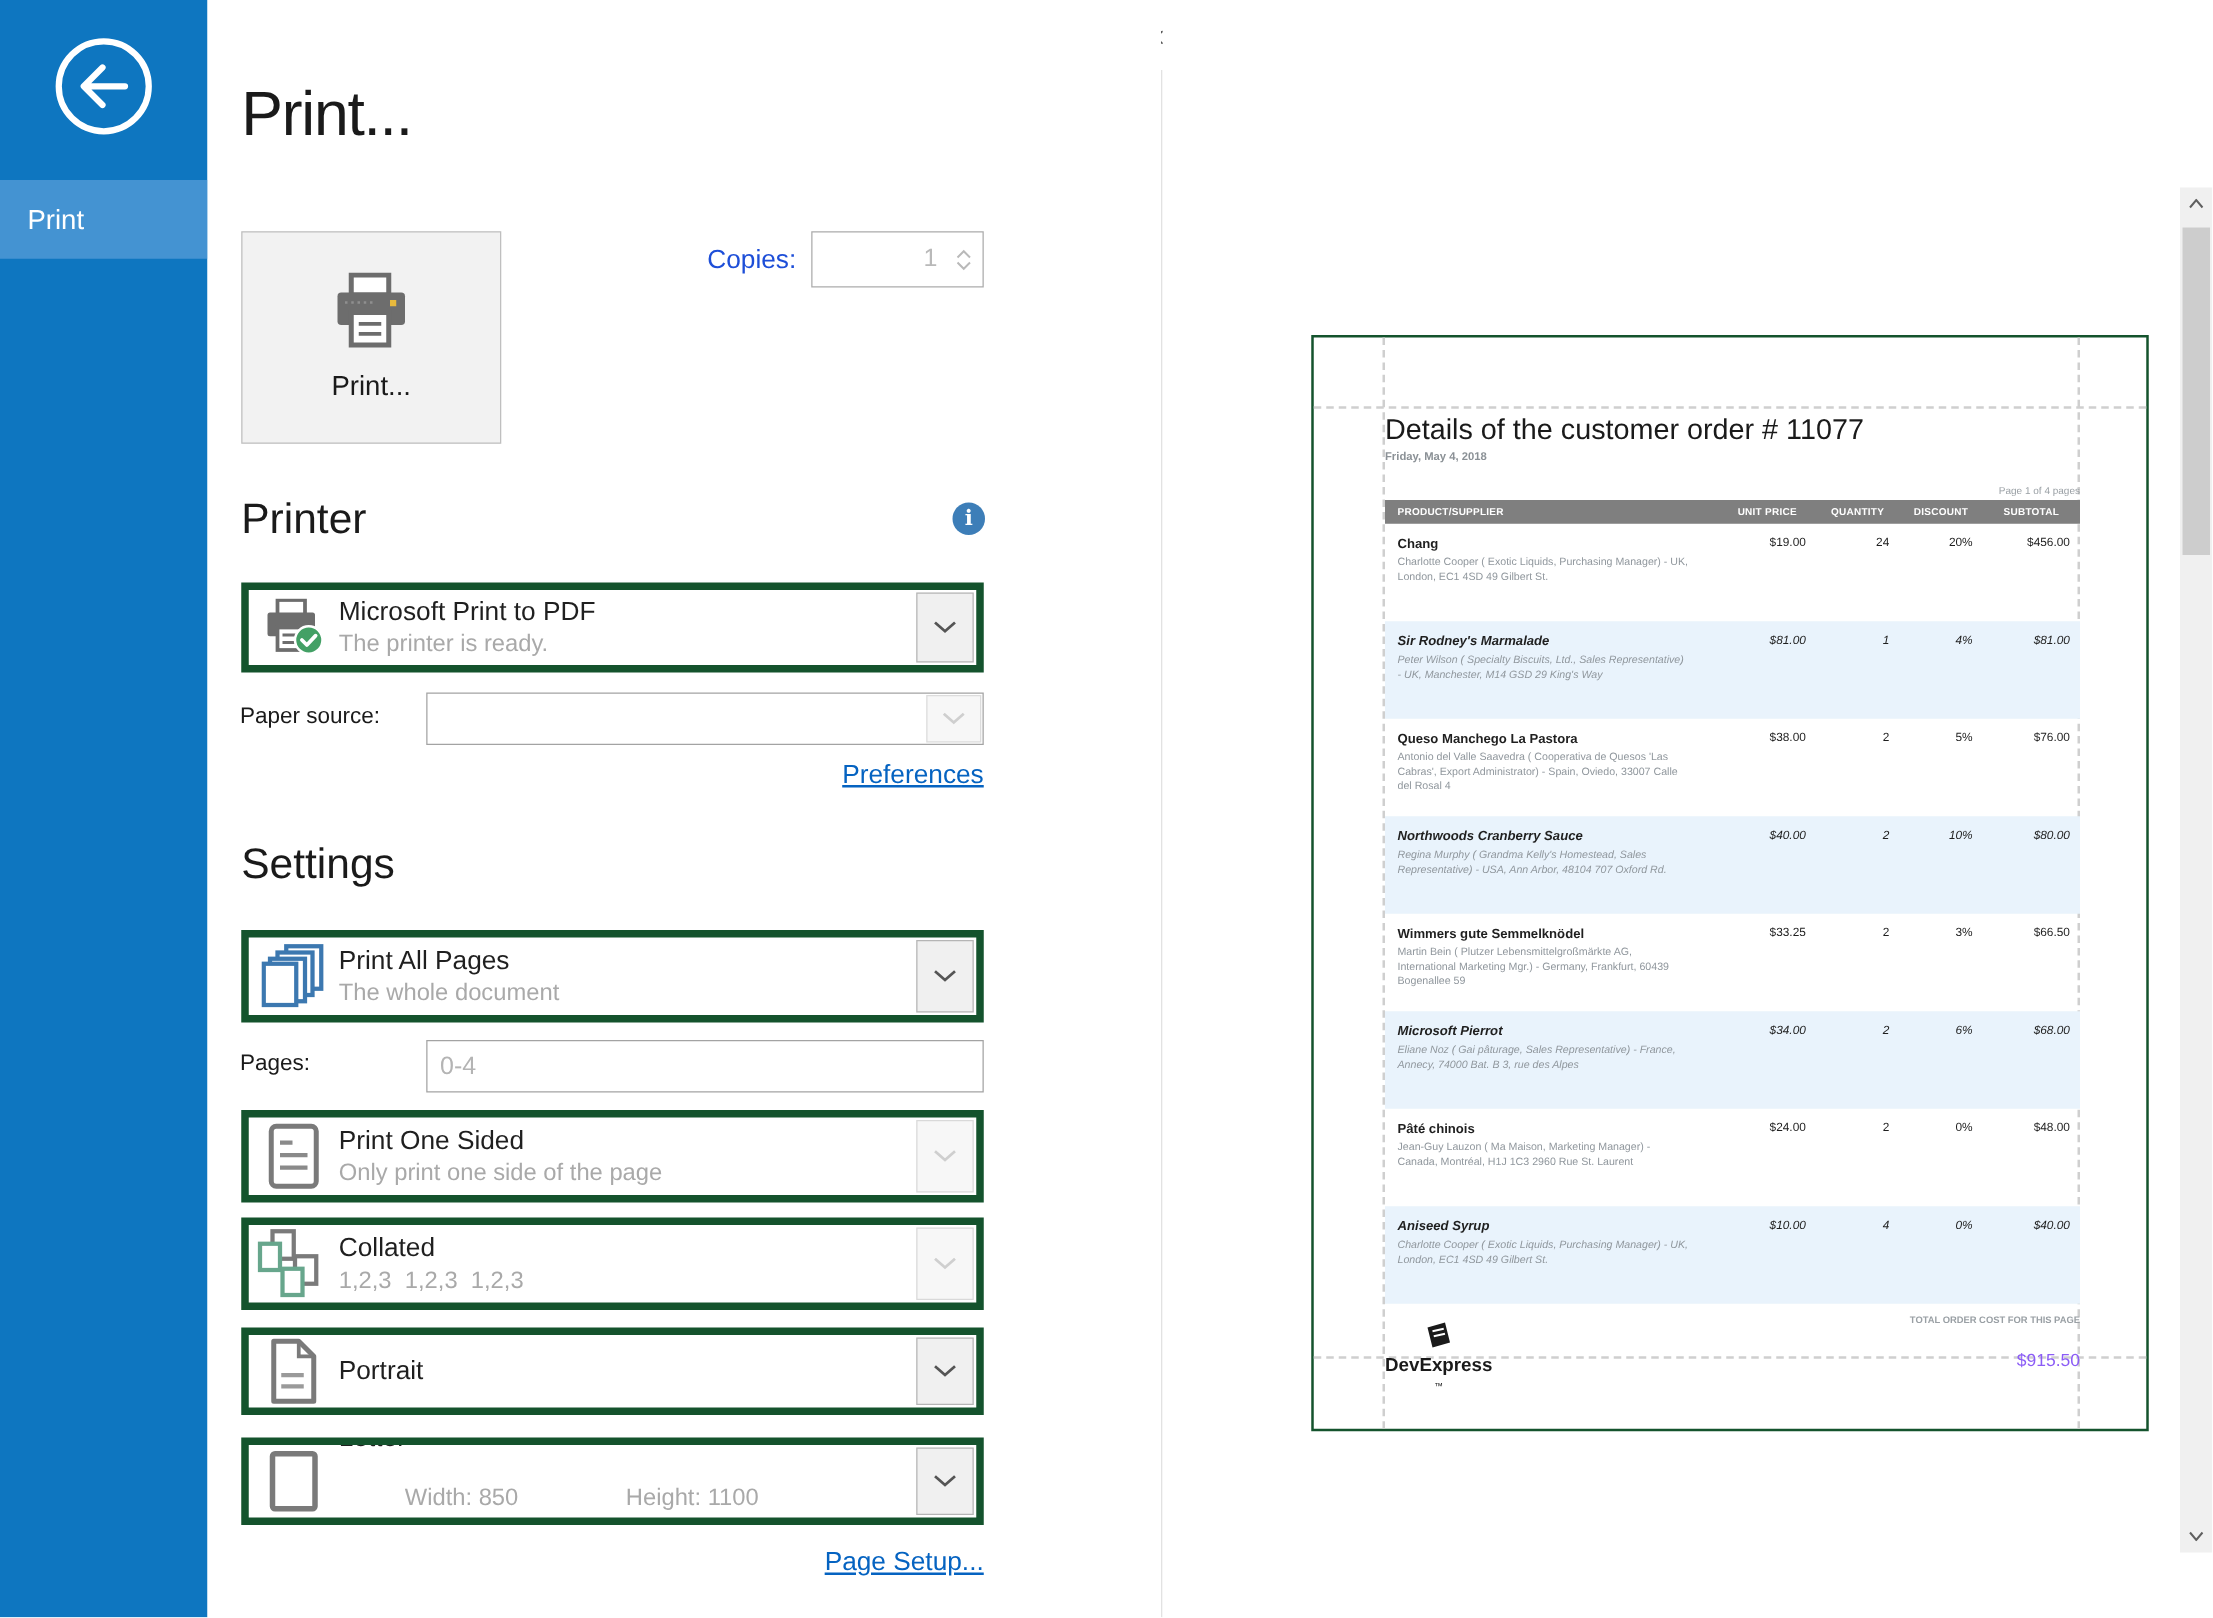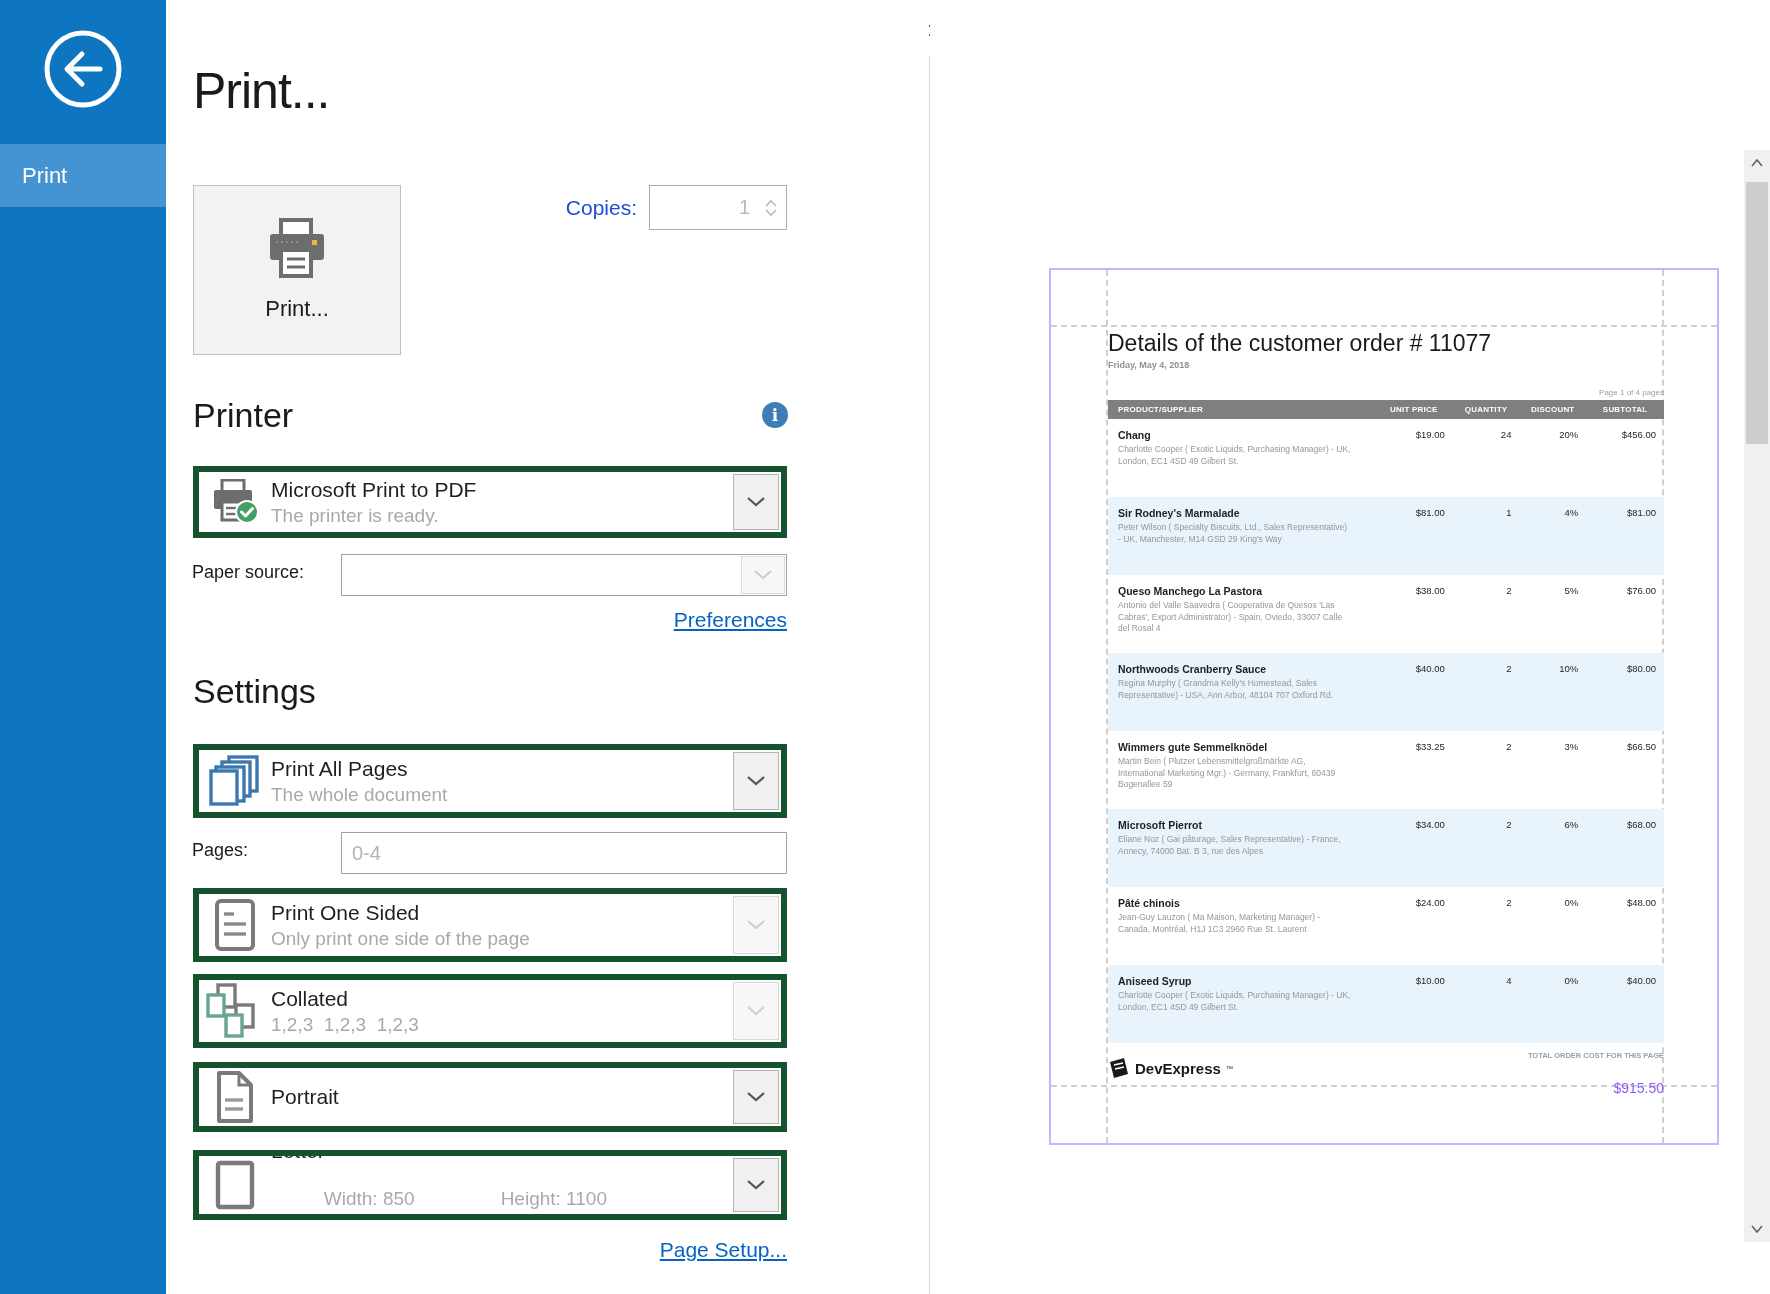--- a/index.html
+++ b/index.html
@@ -44,48 +44,48 @@
   .combo .dd.dis{border-color:#d9d9d9;background:#f7f7f7;}
   .lbl{position:absolute;left:26px;font-size:18px;color:#1a1a1a;}
   .field{position:absolute;left:175px;width:446px;height:42px;border:1px solid #a3a3a3;display:flex;align-items:center;}
   .field .ph{flex:1;font-size:20px;color:#b4b4b4;padding-left:10px;}
   .link{position:absolute;font-size:21px;color:#0563c1;text-decoration:underline;}
 
   
   .divider{position:absolute;left:929px;top:56px;width:1px;height:1238px;background:#d9d9d9;}
   .preview{position:absolute;left:930px;top:0;width:840px;height:1294px;background:#fff;}
 
-  .pg{position:absolute;left:119px;top:268px;width:670px;height:877px;border:2px solid #c4b5fd;background:#fff;}
+  .pg{position:absolute;left:119px;top:268px;width:670px;height:877px;border:2px solid #14532d;background:#fff;}
   .m-l{position:absolute;left:55px;top:0;width:0;height:100%;border-left:2px dashed #cfcfcf;}
   .m-r{position:absolute;left:611px;top:0;width:0;height:100%;border-left:2px dashed #cfcfcf;}
   .m-t{position:absolute;left:0;top:55px;width:100%;height:0;border-top:2px dashed #cfcfcf;}
   .m-b{position:absolute;left:0;top:815px;width:100%;height:0;border-top:2px dashed #cfcfcf;}
 
   .rep{position:absolute;left:57px;top:57px;width:556px;}
   .rep-title{font-size:23px;color:#1a1a1a;margin-top:3px;}
   .rep-date{font-size:9px;font-weight:bold;color:#8b9196;margin-top:3px;}
   .rep-pageinfo{font-size:8px;color:#9aa0a5;text-align:right;margin-top:18px;}
   .thead{display:flex;background:#7f7f7f;height:19px;align-items:center;margin-top:3px;}
   .thead .hc{color:#fff;font-size:8px;font-weight:bold;letter-spacing:.2px;}
   .c0{width:48%;padding-left:10px;text-align:left;}
   .c1{width:14%;text-align:center;}
   .c2{width:12%;text-align:center;}
   .c3{width:12%;text-align:center;}
   .c4{width:14%;text-align:center;}
   .prow{display:flex;min-height:78px;}
-  .prow.alt{background:#e9f3fc;}
+  .prow.alt{background:#e9f3fc;font-style:italic;}
   .prow .pc{padding-top:10px;}
   .prow .c0{padding-left:10px;padding-right:24px;}
   .pname{font-size:10.5px;font-weight:bold;color:#1f1f1f;margin-bottom:3px;}
   .psup{font-size:8.5px;color:#90979d;line-height:11.5px;}
   .pv{font-size:9.5px;color:#1f1f1f;text-align:right;padding-right:8px;}
   .rep-foot{display:flex;justify-content:space-between;align-items:flex-start;margin-top:8px;}
   .total-lbl{font-size:7.5px;font-weight:bold;color:#9aa0a5;text-align:right;}
   .total-val{font-size:14px;color:#8b5cf6;text-align:right;margin-top:20px;}
-  .dxlogo{display:flex;align-items:center;gap:5px;margin-top:6px;}
+  .dxlogo{display:flex;align-items:center;gap:5px;margin-top:6px;flex-direction:column;}
   .dxlogo .mark{width:22px;height:22px;}
   .dxlogo .word{font-size:15px;font-weight:bold;color:#1a1a1a;}
   .dxlogo .tm{font-size:7px;color:#1a1a1a;vertical-align:top;}
 
   
   .sbar{position:absolute;left:1744px;top:150px;width:26px;height:1092px;background:#f0f0f0;}
   .sbar .arr{position:absolute;left:0;width:26px;height:26px;display:flex;align-items:center;justify-content:center;color:#606060;}
   .sbar .thumb{position:absolute;left:2px;top:32px;width:22px;height:262px;background:#cdcdcd;}
 </style>
 </head>

